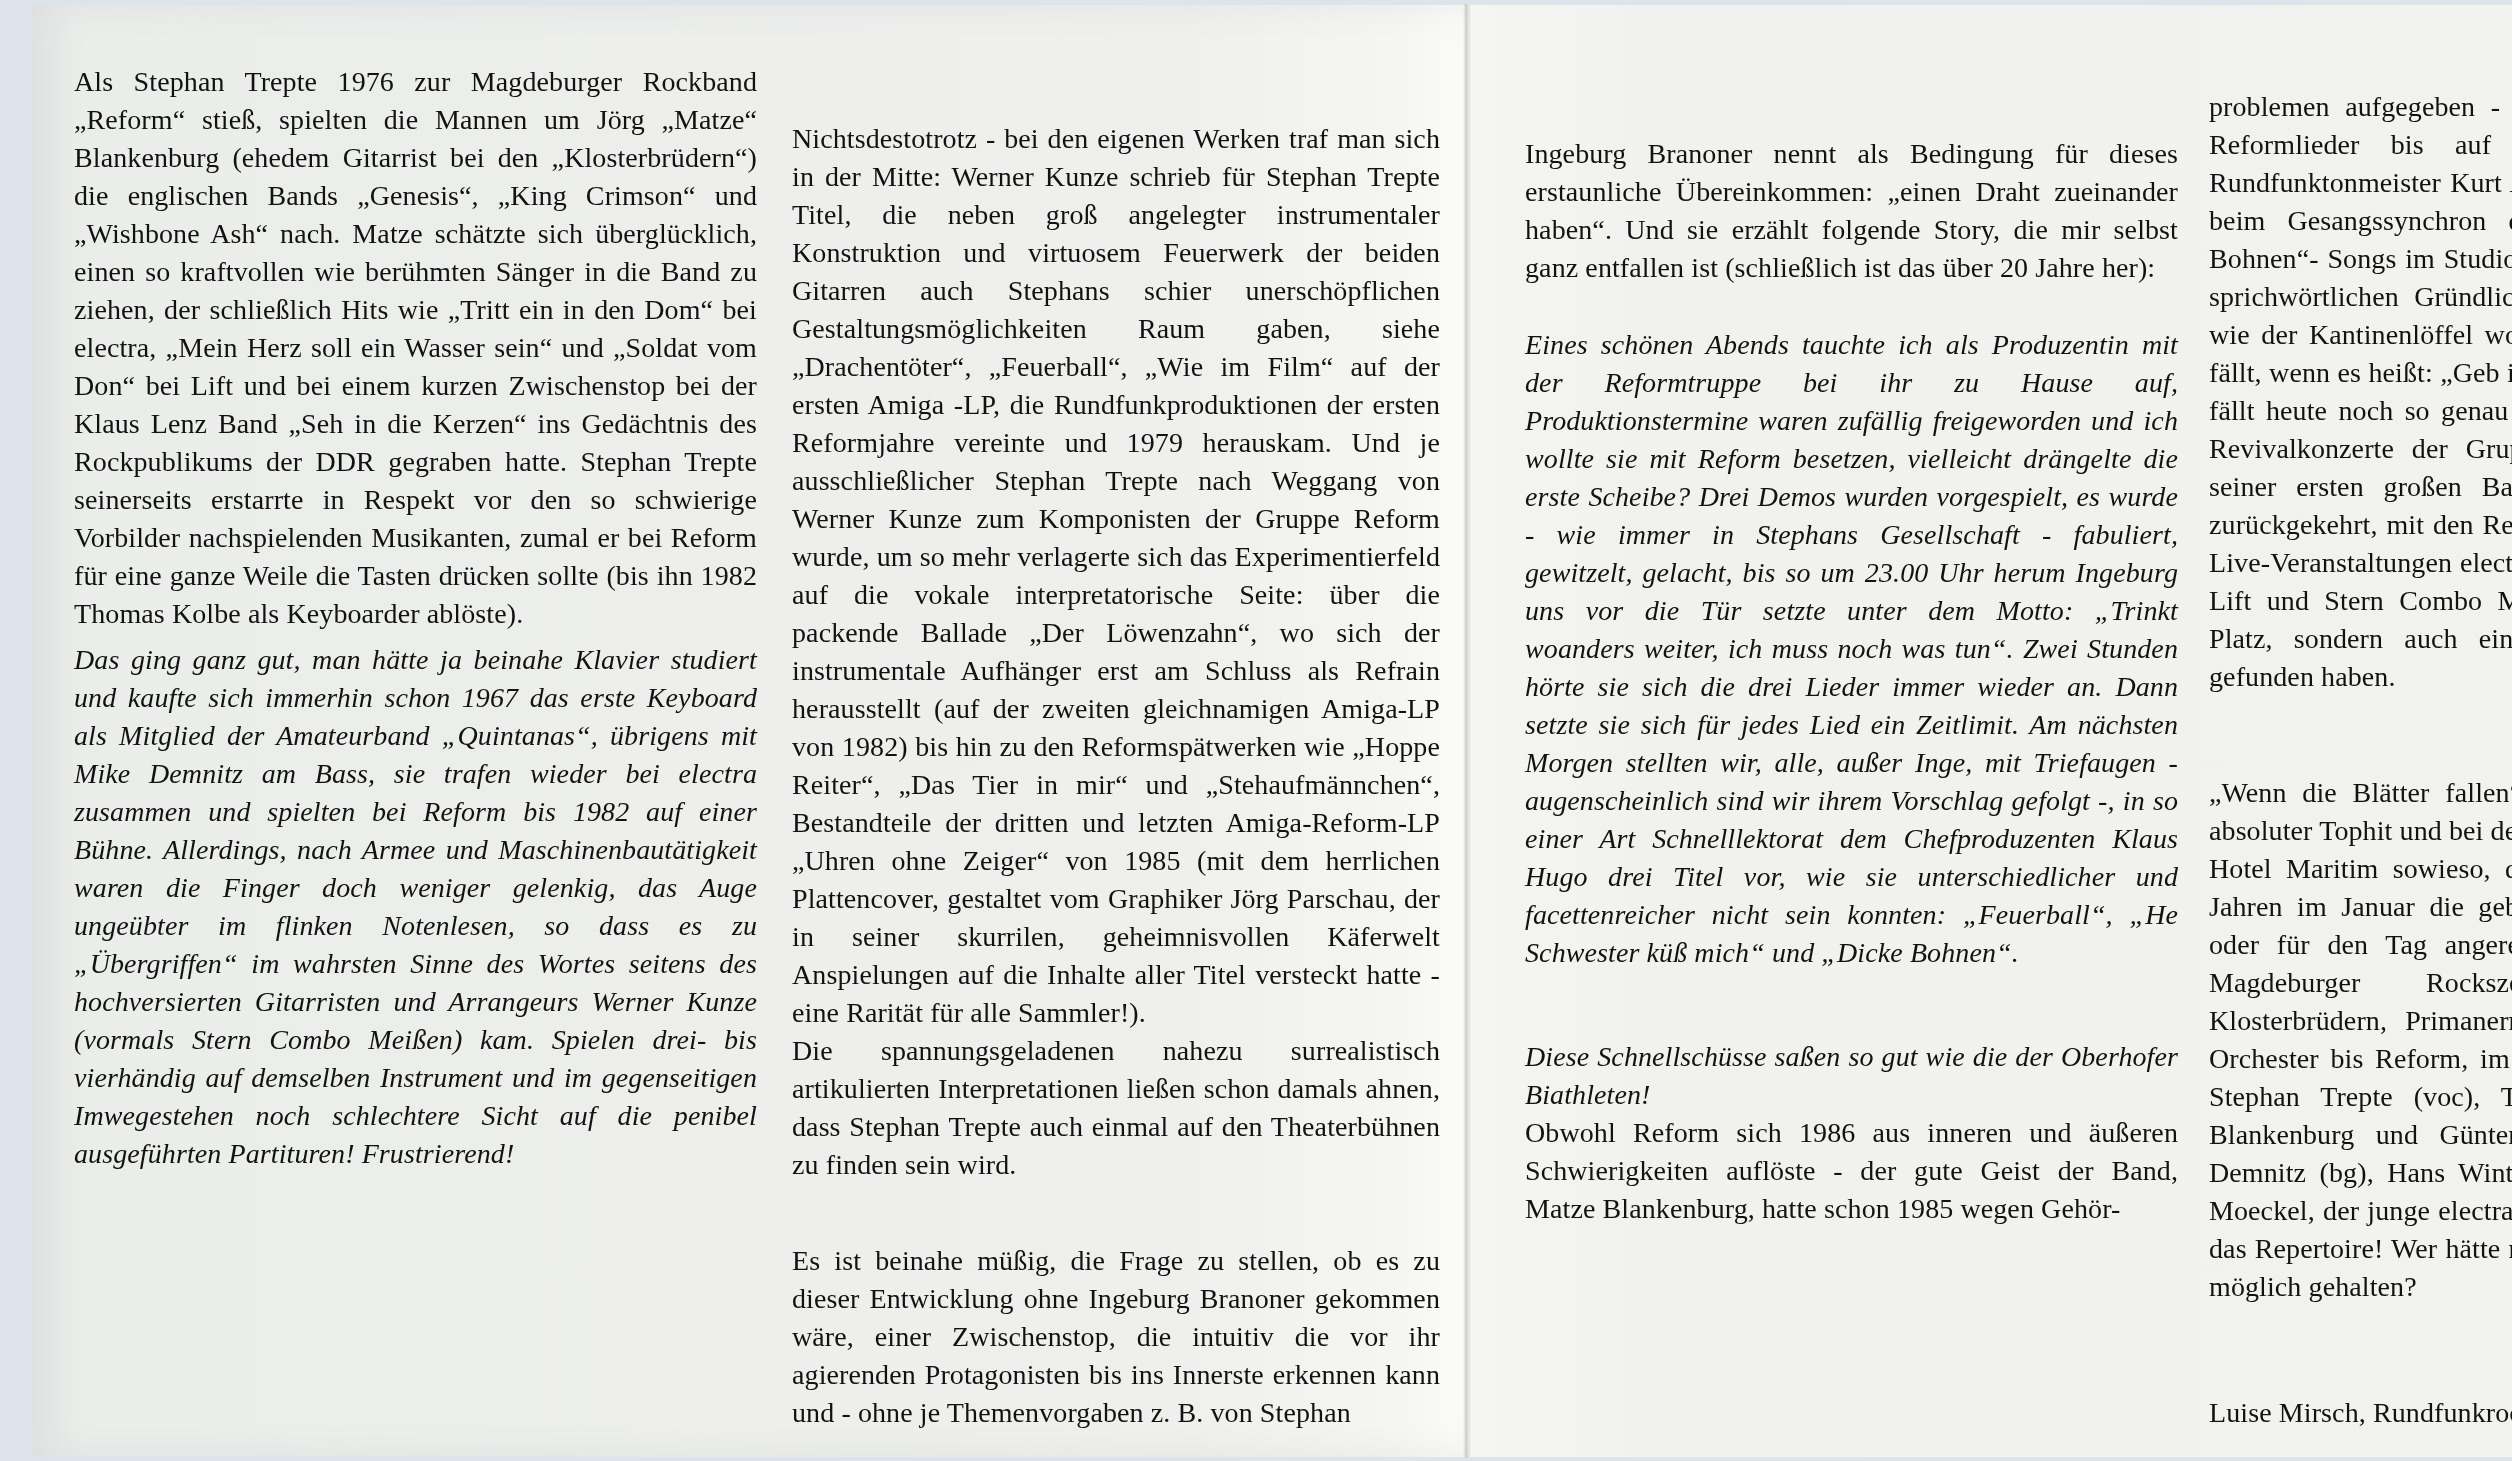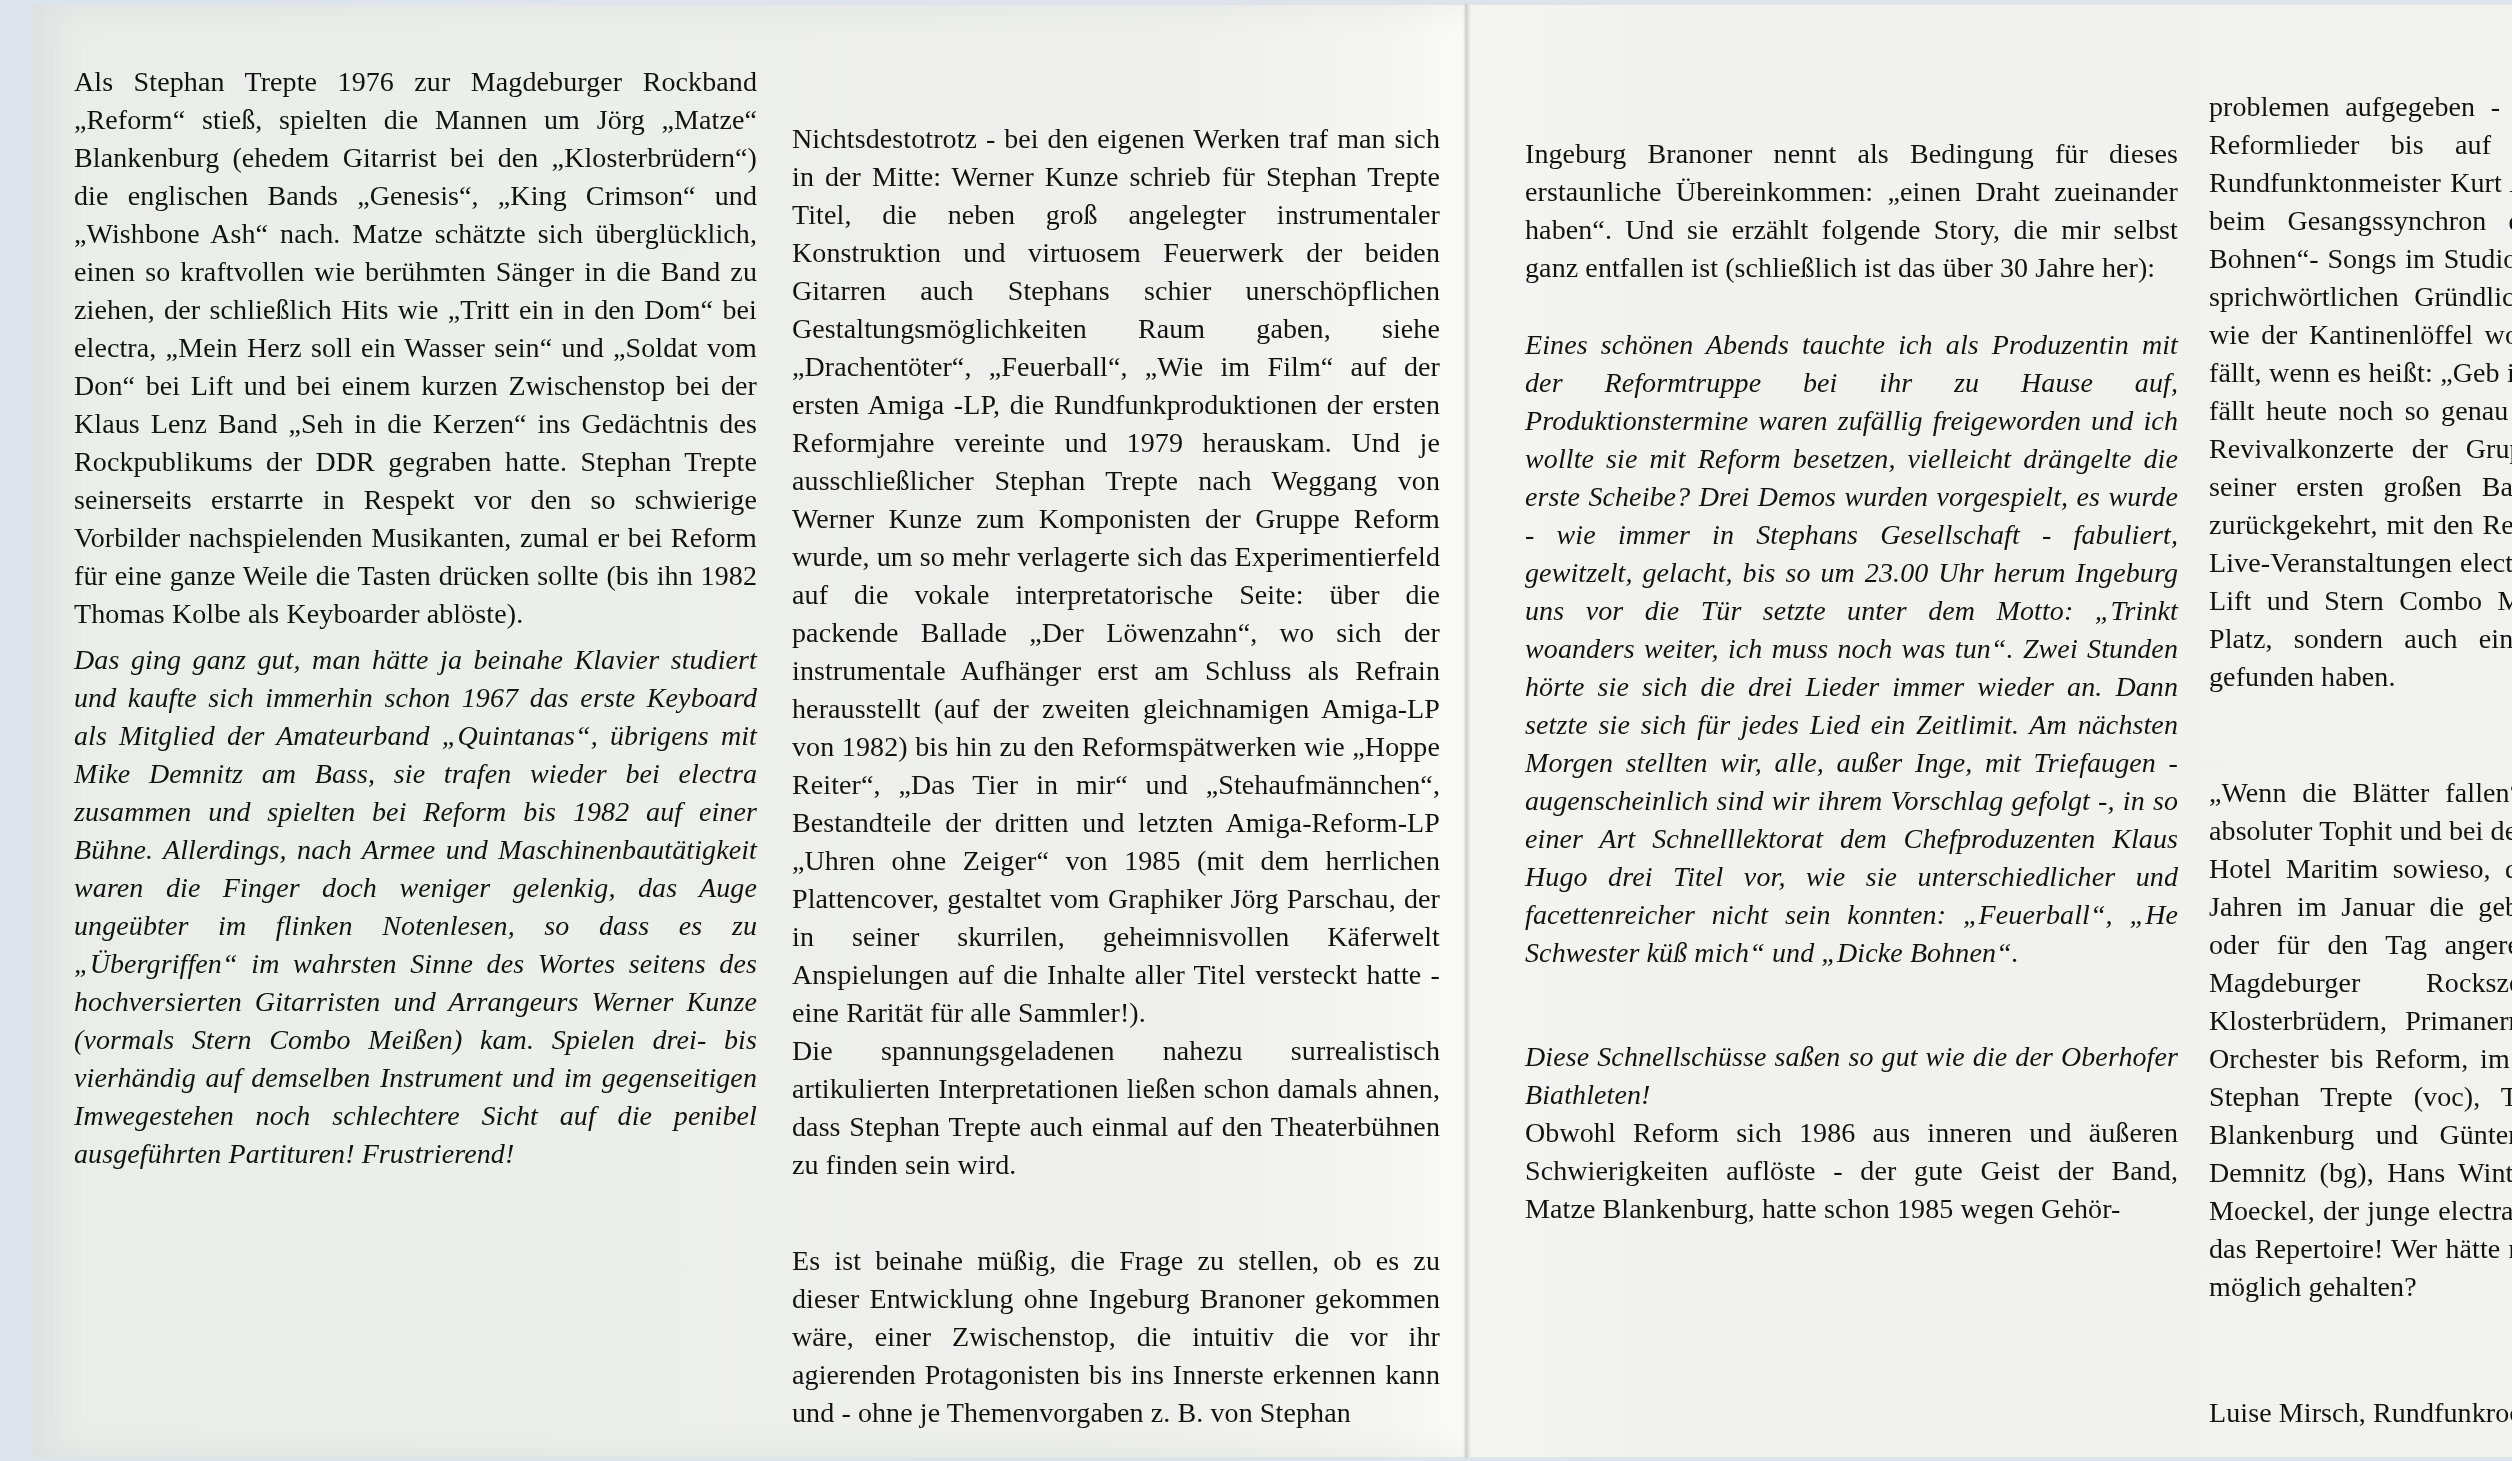--- a/index.html
+++ b/index.html
@@ -58,21 +58,21 @@
   <div class="column" id="col0">
       <p>Als Stephan Trepte 1976 zur Magdeburger Rockband „Reform“ stieß, spielten die Mannen um Jörg „Matze“ Blankenburg (ehedem Gitarrist bei den „Klosterbrüdern“) die englischen Bands „Genesis“, „King Crimson“ und „Wishbone Ash“ nach. Matze schätzte sich überglücklich, einen so kraftvollen wie berühmten Sänger in die Band zu ziehen, der schließlich Hits wie „Tritt ein in den Dom“ bei electra, „Mein Herz soll ein Wasser sein“ und „Soldat vom Don“ bei Lift und bei einem kurzen Zwischenstop bei der Klaus Lenz Band „Seh in die Kerzen“ ins Gedächtnis des Rockpublikums der DDR gegraben hatte. Stephan Trepte seinerseits erstarrte in Respekt vor den so schwierige Vorbilder nachspielenden Musikanten, zumal er bei Reform für eine ganze Weile die Tasten drücken sollte (bis ihn 1982 Thomas Kolbe als Keyboarder ablöste).</p>
       <p class="italic">Das ging ganz gut, man hätte ja beinahe Klavier studiert und kaufte sich immerhin schon 1967 das erste Keyboard als Mitglied der Amateurband „Quintanas“, übrigens mit Mike Demnitz am Bass, sie trafen wieder bei electra zusammen und spielten bei Reform bis 1982 auf einer Bühne. Allerdings, nach Armee und Maschinenbautätigkeit waren die Finger doch weniger gelenkig, das Auge ungeübter im flinken Notenlesen, so dass es zu „Übergriffen“ im wahrsten Sinne des Wortes seitens des hochversierten Gitarristen und Arrangeurs Werner Kunze (vormals Stern Combo Meißen) kam. Spielen drei- bis vierhändig auf demselben Instrument und im gegenseitigen Imwegestehen noch schlechtere Sicht auf die penibel ausgeführten Partituren! Frustrierend!</p>
     </div>
   <div class="column" id="col1">
       <p>Nichtsdestotrotz - bei den eigenen Werken traf man sich in der Mitte: Werner Kunze schrieb für Stephan Trepte Titel, die neben groß angelegter instrumentaler Konstruktion und virtuosem Feuerwerk der beiden Gitarren auch Stephans schier unerschöpflichen Gestaltungsmöglichkeiten Raum gaben, siehe „Drachentöter“, „Feuerball“, „Wie im Film“ auf der ersten Amiga -LP, die Rundfunkproduktionen der ersten Reformjahre vereinte und 1979 herauskam. Und je ausschließlicher Stephan Trepte nach Weggang von Werner Kunze zum Komponisten der Gruppe Reform wurde, um so mehr verlagerte sich das Experimentierfeld auf die vokale interpretatorische Seite: über die packende Ballade „Der Löwenzahn“, wo sich der instrumentale Aufhänger erst am Schluss als Refrain herausstellt (auf der zweiten gleichnamigen Amiga-LP von 1982) bis hin zu den Reformspätwerken wie „Hoppe Reiter“, „Das Tier in mir“ und „Stehaufmännchen“, Bestandteile der dritten und letzten Amiga-Reform-LP „Uhren ohne Zeiger“ von 1985 (mit dem herrlichen Plattencover, gestaltet vom Graphiker Jörg Parschau, der in seiner skurrilen, geheimnisvollen Käferwelt Anspielungen auf die Inhalte aller Titel versteckt hatte - eine Rarität für alle Sammler!).</p>
       <p>Die spannungsgeladenen nahezu surrealistisch artikulierten Interpretationen ließen schon damals ahnen, dass Stephan Trepte auch einmal auf den Theaterbühnen zu finden sein wird.</p>
       <p>Es ist beinahe müßig, die Frage zu stellen, ob es zu dieser Entwicklung ohne Ingeburg Branoner gekommen wäre, einer Zwischenstop, die intuitiv die vor ihr agierenden Protagonisten bis ins Innerste erkennen kann und - ohne je Themenvorgaben z. B. von Stephan</p>
     </div>
   <div class="column" id="col2">
-      <p>Ingeburg Branoner nennt als Bedingung für dieses erstaunliche Übereinkommen: „einen Draht zueinander haben“. Und sie erzählt folgende Story, die mir selbst ganz entfallen ist (schließlich ist das über 30 Jahre her):</p>
+      <p>Ingeburg Branoner nennt als Bedingung für dieses erstaunliche Übereinkommen: „einen Draht zueinander haben“. Und sie erzählt folgende Story, die mir selbst ganz entfallen ist (schließlich ist das über 20 Jahre her):</p>
       <p class="italic">Eines schönen Abends tauchte ich als Produzentin mit der Reformtruppe bei ihr zu Hause auf, Produktionstermine waren zufällig freigeworden und ich wollte sie mit Reform besetzen, vielleicht drängelte die erste Scheibe? Drei Demos wurden vorgespielt, es wurde - wie immer in Stephans Gesellschaft - fabuliert, gewitzelt, gelacht, bis so um 23.00 Uhr herum Ingeburg uns vor die Tür setzte unter dem Motto: „Trinkt woanders weiter, ich muss noch was tun“. Zwei Stunden hörte sie sich die drei Lieder immer wieder an. Dann setzte sie sich für jedes Lied ein Zeitlimit. Am nächsten Morgen stellten wir, alle, außer Inge, mit Triefaugen - augenscheinlich sind wir ihrem Vorschlag gefolgt -, in so einer Art Schnelllektorat dem Chefproduzenten Klaus Hugo drei Titel vor, wie sie unterschiedlicher und facettenreicher nicht sein konnten: „Feuerball“, „He Schwester küß mich“ und „Dicke Bohnen“.</p>
       <p class="italic">Diese Schnellschüsse saßen so gut wie die der Oberhofer Biathleten!</p>
       <p>Obwohl Reform sich 1986 aus inneren und äußeren Schwierigkeiten auflöste - der gute Geist der Band, Matze Blankenburg, hatte schon 1985 wegen Gehör-</p>
     </div>
   <div class="column" id="col3">
       <p>problemen aufgegeben - leben mit Stephan Trepte die Reformlieder bis auf den heutigen Tag weiter: Rundfunktonmeister Kurt Agt ist seinerzeit nicht umsonst beim Gesangssynchron des teuflisch ulkigen „Dicke Bohnen“- Songs im Studio umhergekrochen, um in seiner sprichwörtlichen Gründlichkeit herauszufinden, wo und wie der Kantinenlöffel wohl am klangvollsten zu Boden fällt, wenn es heißt: „Geb ich den Löffel ab und geh...“. Er fällt heute noch so genau und schön im Zugabenteil der Revivalkonzerte der Gruppe electra, denn dorthin, zu seiner ersten großen Band, ist Stephan Trepte 1989 zurückgekehrt, mit den Reformhits im Gepäck, die in den Live-Veranstaltungen electras und des Sachsendreiers (mit Lift und Stern Combo Meißen) nicht nur ihren festen Platz, sondern auch eine hervorragende Realisierung gefunden haben.</p>
       <p>„Wenn die Blätter fallen“ ist in diesen Konzerten ein absoluter Tophit und bei der „Magdeburger Rock Gala“ im Hotel Maritim sowieso, dort versammeln sich seit vier Jahren im Januar die gebliebenen und zurückgekehrten oder für den Tag angereisten Rocker der 35-jährigen Magdeburger Rockszene, von Quintessenz, Klosterbrüdern, Primanern, Reggae Play, Rock’n Roll Orchester bis Reform, im Januar 2002 in der Besetzung Stephan Trepte (voc), Thomas Kolbe (keyb), Matze Blankenburg und Günter „Grete“ Fischer (g), Mike Demnitz (bg), Hans Wintoch (v) und als Aushilfe Falk Moeckel, der junge electra-Schlagzeuger, denn er kennt ja das Repertoire! Wer hätte noch vor 10 Jahren so etwas für möglich gehalten?</p>
       <p>Luise Mirsch, Rundfunkrockproduzentin a.D. (2002)</p>
     </div>
 

